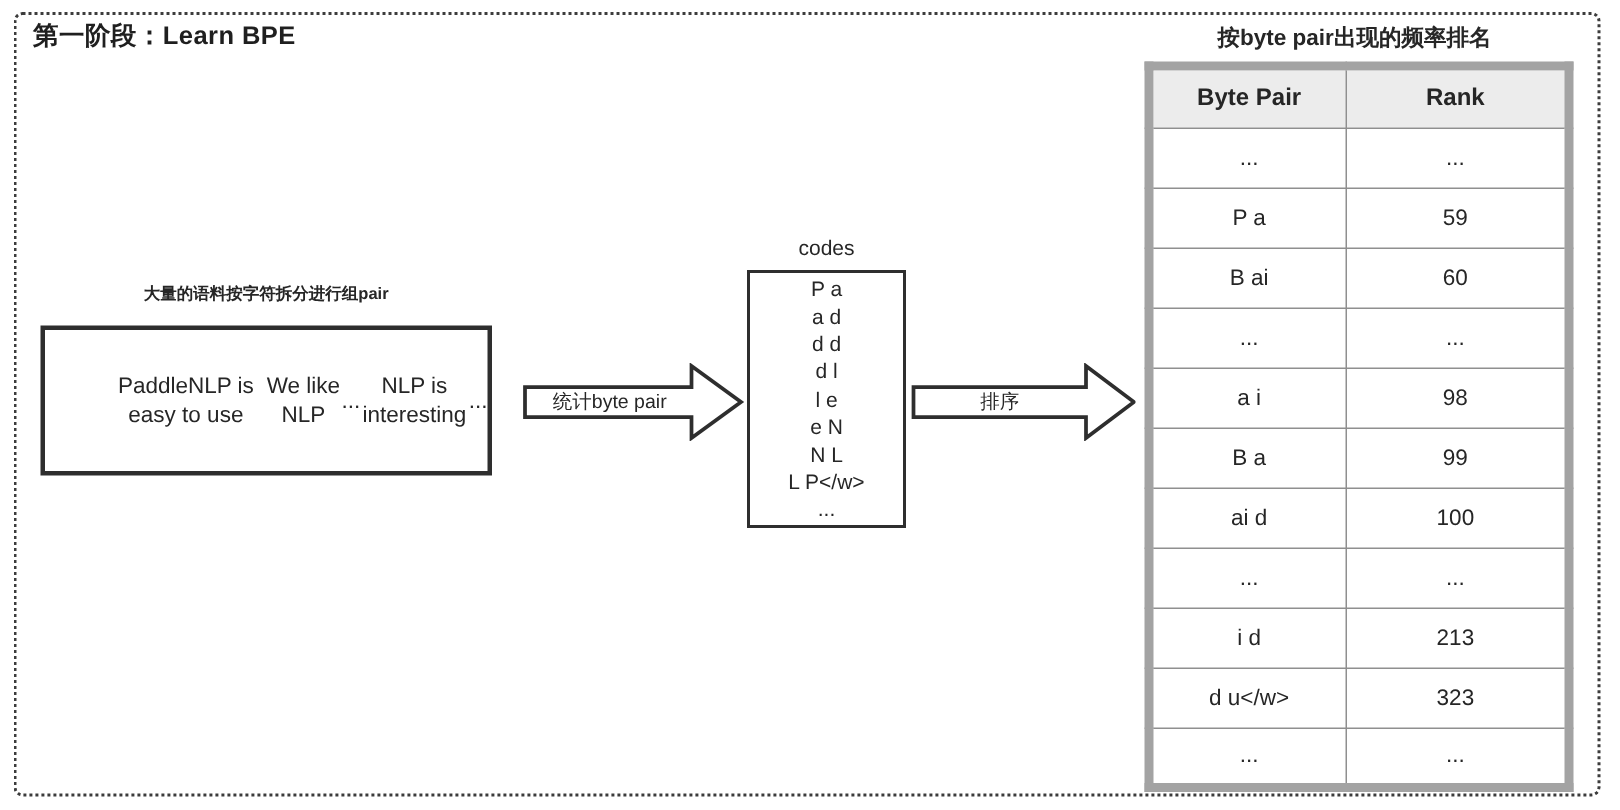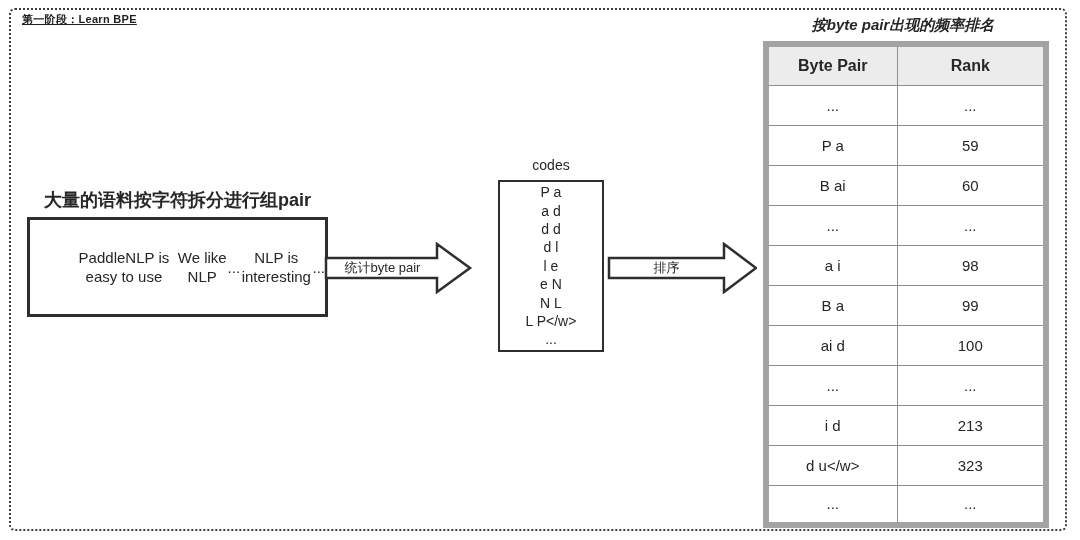--- a/index.html
+++ b/index.html
@@ -18,34 +18,33 @@
   .frame {
     position: absolute;
     left: 9px; top: 8px;
     width: 1058px; height: 523px;
     border: 2px dotted #3c3c3c;
     border-radius: 6px;
   }
   .page-title {
     position: absolute;
     left: 22px; top: 12px;
-    font-size: 11px;
+    font-size: 17px;
     font-weight: bold;
     letter-spacing: 0.3px;
     color: #1f1f1f;
     white-space: nowrap;
-    text-decoration: underline;
   }
   
   .corpus-label {
     position: absolute;
     left: 27px; top: 188px;
     width: 301px;
     text-align: center;
-    font-size: 18px;
+    font-size: 11px;
     font-weight: 600;
     white-space: nowrap;
   }
   .corpus-box {
     position: absolute;
     left: 27px; top: 217px;
     width: 301px; height: 100px;
     border: 3px solid #2e2e2e;
     background: #ffffff;
     display: flex;
@@ -66,21 +65,21 @@
   .arrow-label {
     position: absolute;
     top: 16px;
     height: 20px;
     line-height: 20px;
     text-align: center;
     font-size: 13px;
     white-space: nowrap;
     color: #262626;
   }
-  .arrow-count { left: 324px; top: 242px; }
+  .arrow-count { left: 348px; top: 242px; }
   .arrow-count .arrow-label { left: 2px; width: 113px; }
   .arrow-sort { left: 607px; top: 242px; }
   .arrow-sort .arrow-label { left: 2px; width: 115px; }
   
   .codes-label {
     position: absolute;
     left: 488px; top: 157px;
     width: 126px;
     text-align: center;
     font-size: 14px;
@@ -101,21 +100,20 @@
   }
   
   .table-title {
     position: absolute;
     left: 763px; top: 16px;
     width: 280px;
     text-align: center;
     font-size: 15px;
     font-weight: bold;
     white-space: nowrap;
-    font-style: italic;
   }
   .rank-table {
     position: absolute;
     left: 763px; top: 41px;
     width: 280px;
     border-collapse: collapse;
     table-layout: fixed;
     background: #ffffff;
     border: 6px solid #a3a3a3;
   }

